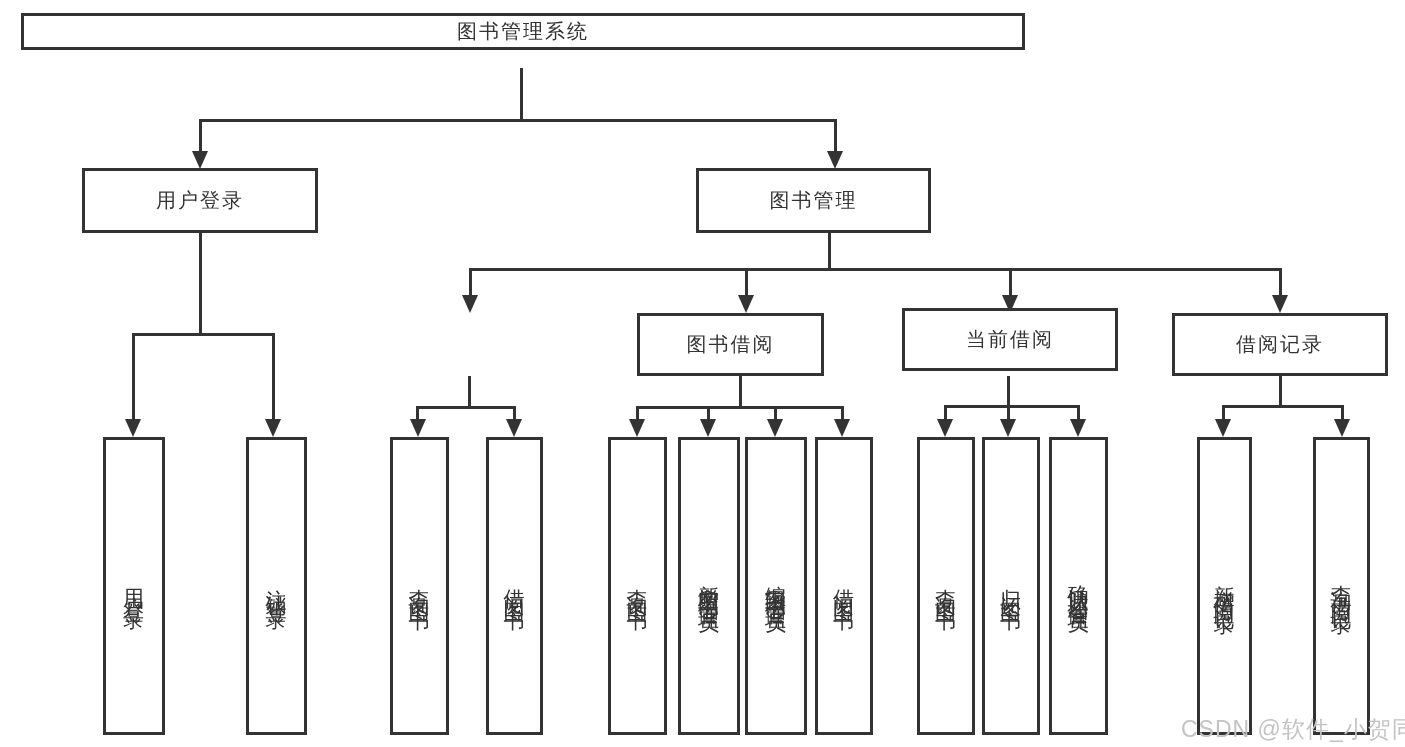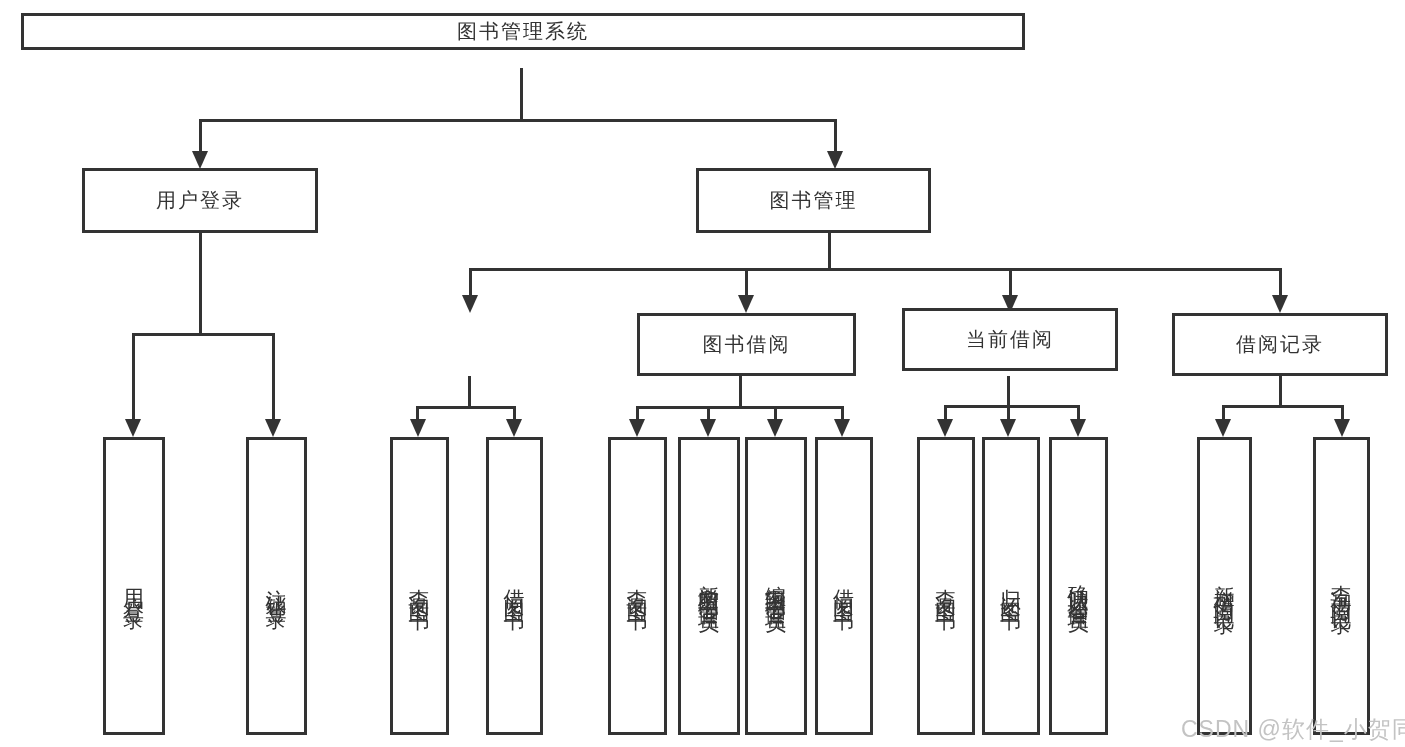--- a/index.html
+++ b/index.html
@@ -99,21 +99,21 @@
   <div class="hline" style="left:469px; top:268px; width:813px; height:3px;"></div>
   <div class="vline" style="left:469px; top:268px; width:3px; height:27px;"></div>
   <div class="arrow" style="left:462px; top:295px;"></div>
   <div class="vline" style="left:745px; top:268px; width:3px; height:27px;"></div>
   <div class="arrow" style="left:738px; top:295px;"></div>
   <div class="vline" style="left:1009px; top:268px; width:3px; height:27px;"></div>
   <div class="arrow" style="left:1002px; top:295px;"></div>
   <div class="vline" style="left:1279px; top:268px; width:3px; height:27px;"></div>
   <div class="arrow" style="left:1272px; top:295px;"></div>
 
-  <div class="box box-h" style="left:637px; top:313px; width:219px; height:63px;">
+  <div class="box box-h" style="left:637px; top:313px; width:187px; height:63px;">
     <span>图书借阅</span>
   </div>
   <div class="box box-h" style="left:902px; top:308px; width:216px; height:63px;">
     <span>当前借阅</span>
   </div>
   <div class="box box-h" style="left:1172px; top:313px; width:216px; height:63px;">
     <span>借阅记录</span>
   </div>
 
   <div class="vline" style="left:468px; top:376px; width:3px; height:32px;"></div>

